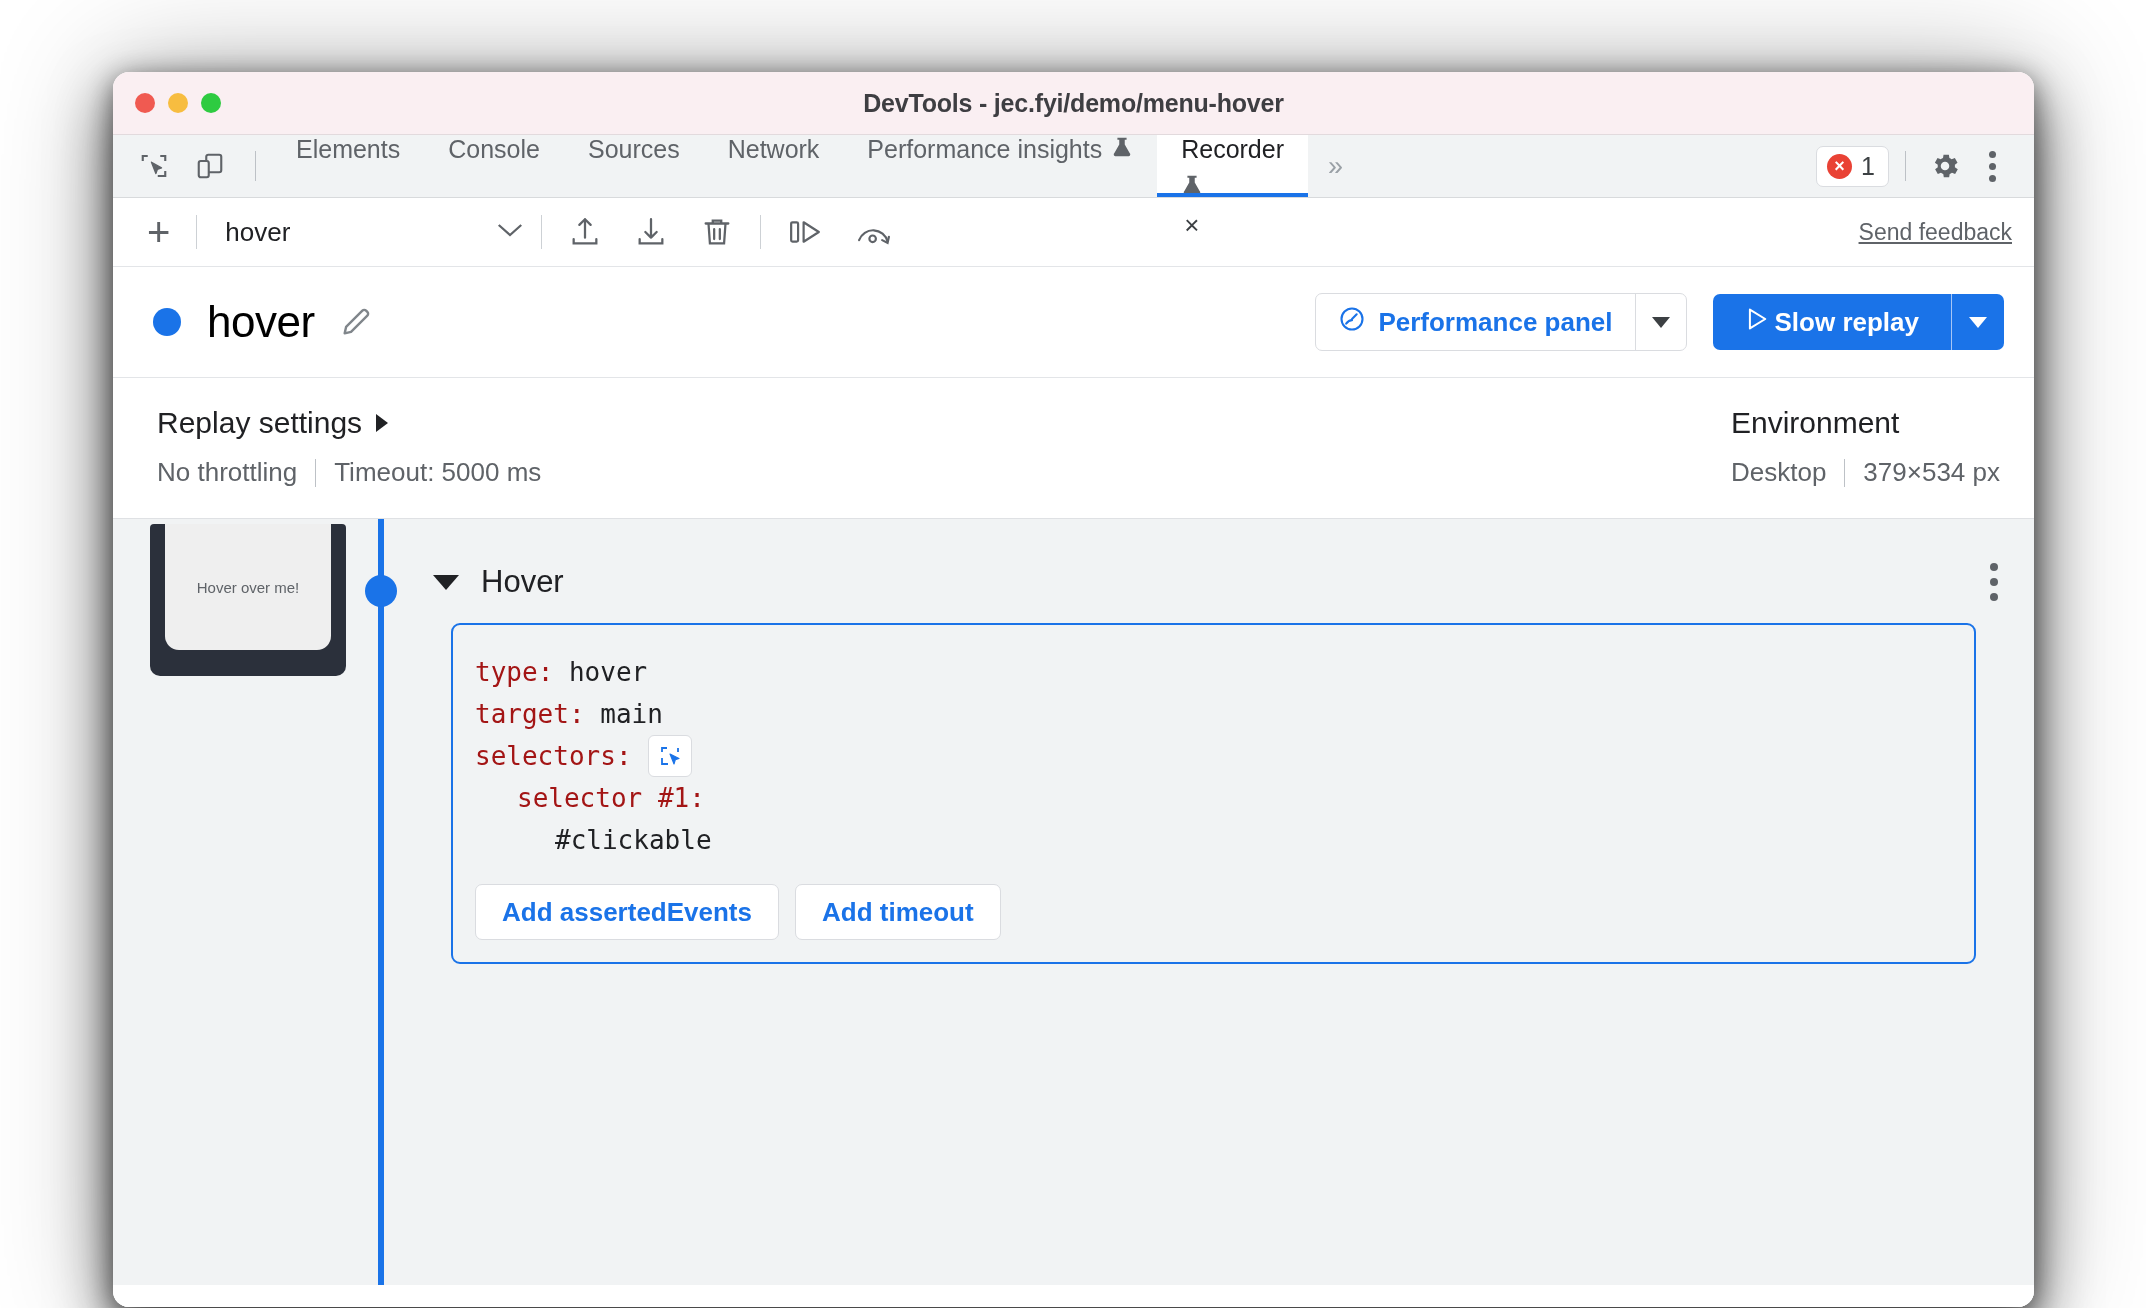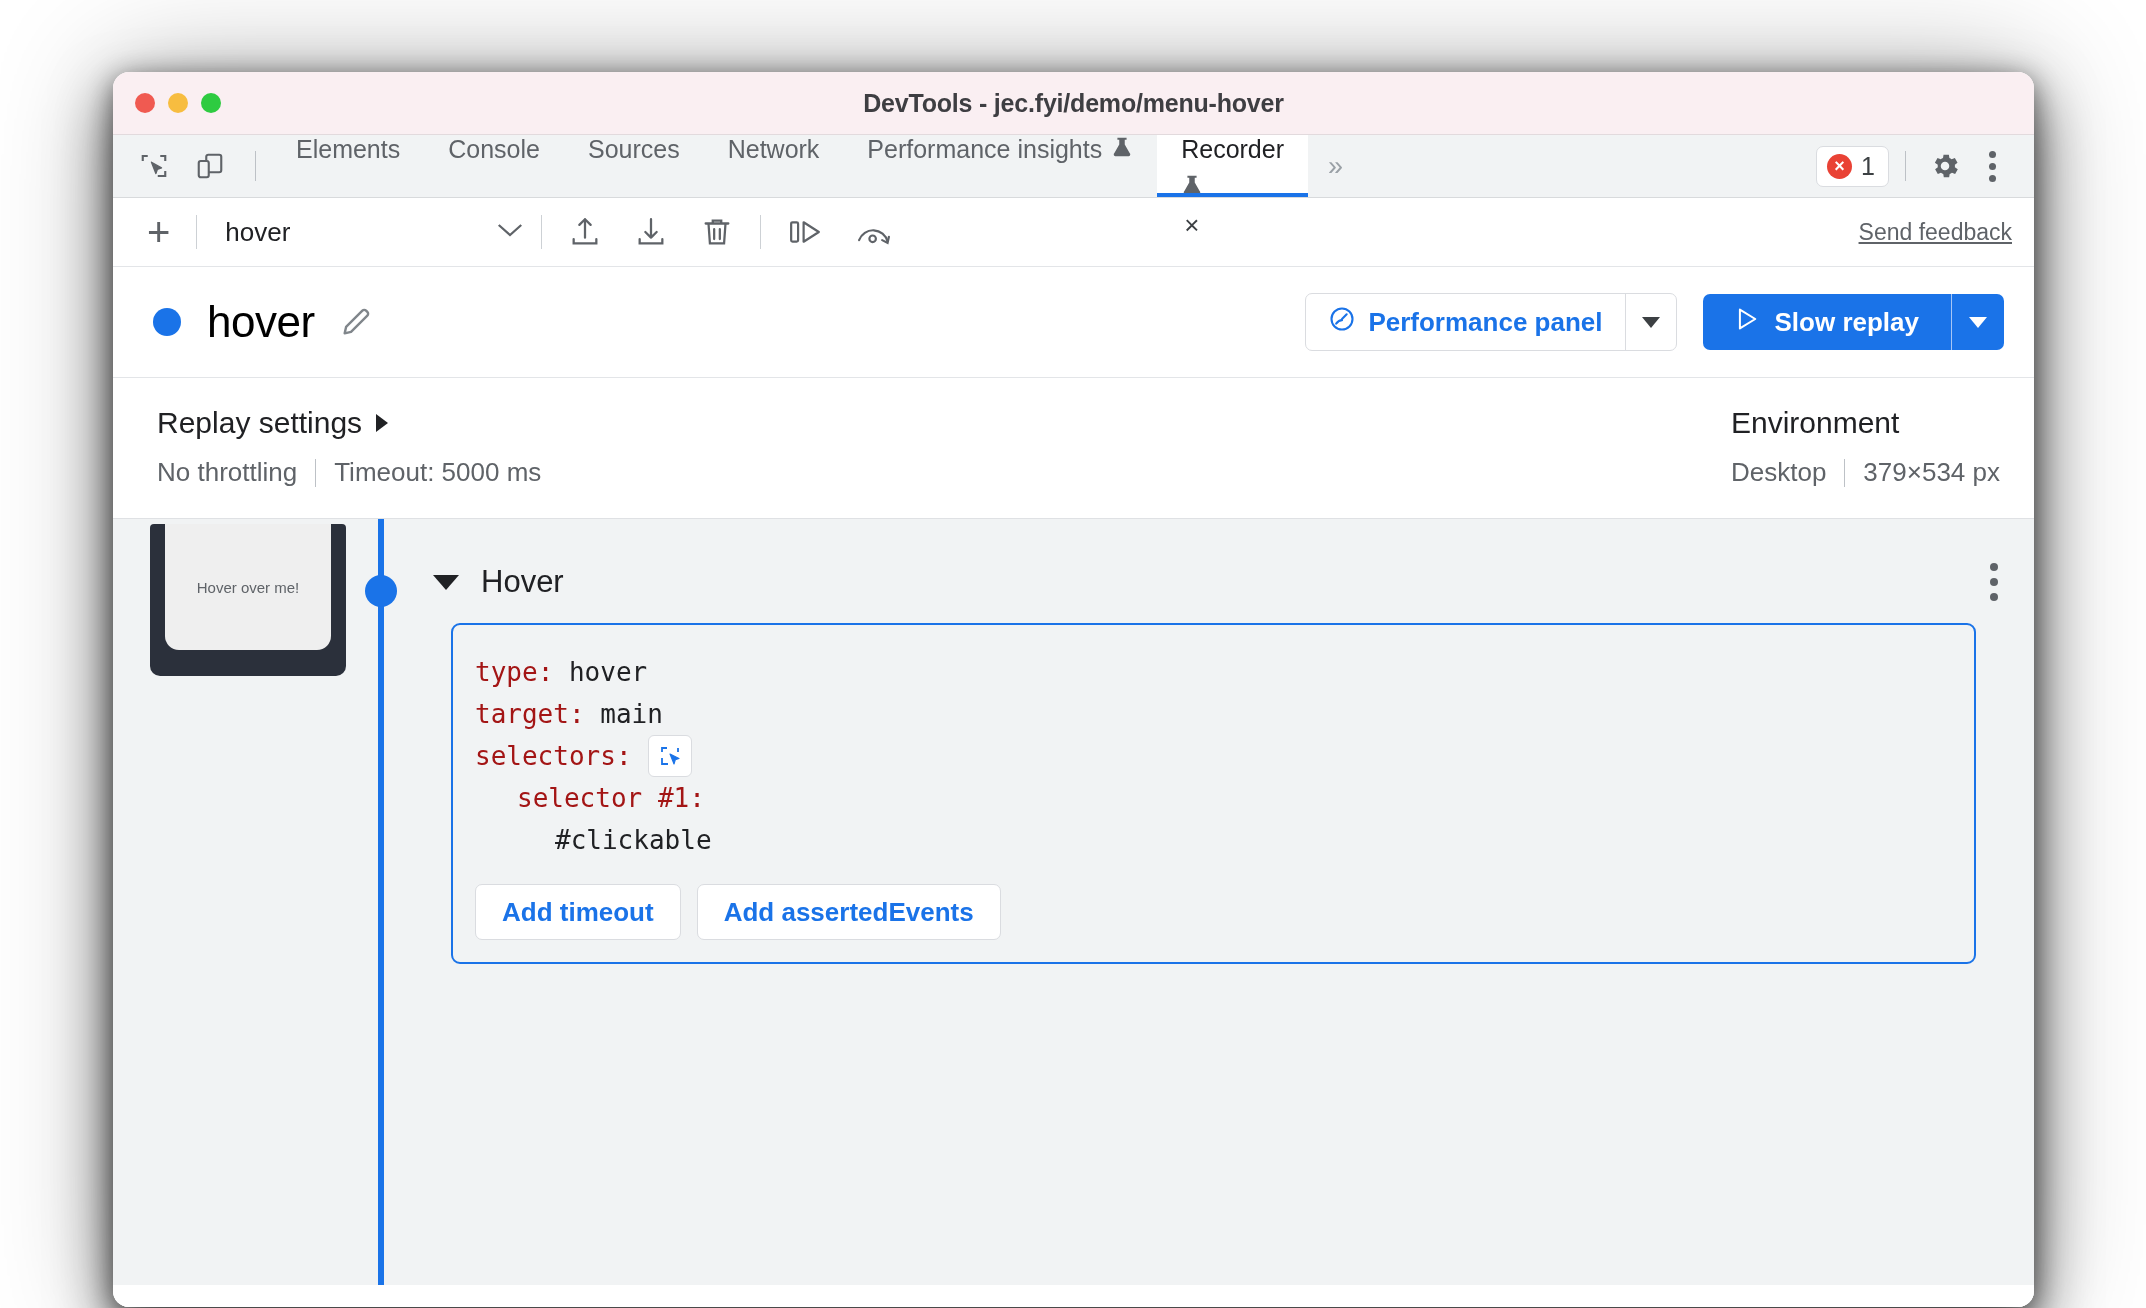--- a/index.html
+++ b/index.html
@@ -245,21 +245,21 @@
     font-size: 26px;
     font-weight: bold;
   }
   .split-btn.outline .divider { width: 1px; background: #dadce0; }
   .split-btn.outline .arrow {
     display: flex; align-items: center; justify-content: center;
     width: 50px; color: #3c4043;
   }
   .split-btn.filled { background: #1a73e8; }
   .split-btn.filled .main {
-    display: flex; align-items: center; gap: 16px;
+    display: flex; align-items: center; gap: 6px;
     padding: 0 32px;
     color: #ffffff;
     font-size: 26px;
     font-weight: bold;
   }
   .split-btn.filled .divider { width: 1px; background: #a7c6f5; }
   .split-btn.filled .arrow {
     display: flex; align-items: center; justify-content: center;
     width: 52px;
   }
@@ -660,22 +660,22 @@
             </span>
           </div>
           <div class="codeline" style="padding-left:42px">
             <span class="k">selector #1</span><span class="k">:</span>
           </div>
           <div class="codeline" style="padding-left:80px">
             <span>#clickable</span>
           </div>
 
           <div class="btn-row">
+            <button class="ghost-btn">Add assertedEvents</button>
             <button class="ghost-btn">Add timeout</button>
-            <button class="ghost-btn">Add assertedEvents</button>
           </div>
         </div>
       </div>
 
       <div class="white-foot"></div>
     </div>
 
   </div>
 </div>
 

